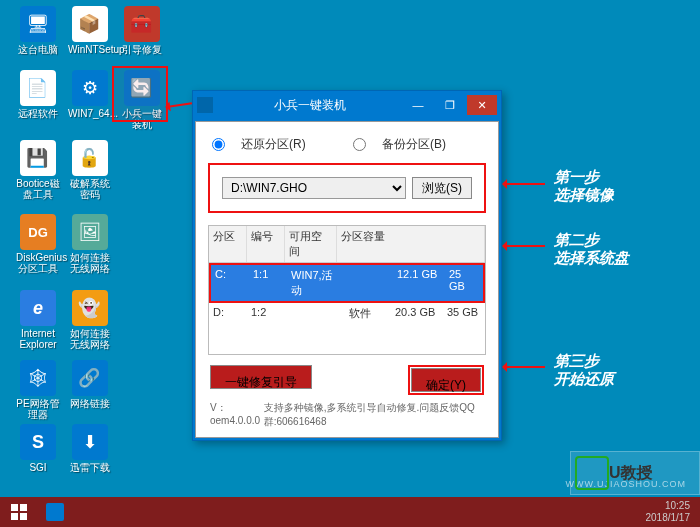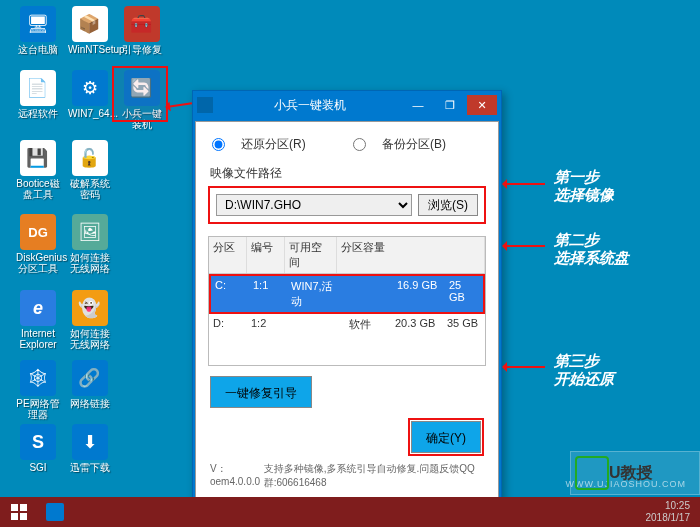--- a/index.html
+++ b/index.html
@@ -24,35 +24,35 @@
 .titlebar .wbtn.close { background: #c0392b; color: #fff; }
 
 .app-body { background: #fff; border: 1px solid #999; margin: 2px; padding: 10px 12px 8px; font-size: 12px; color: #333; }
 
 .radio-row { display: flex; justify-content: space-between; padding: 4px 40px 10px 4px; }
 .radio-row label { display: flex; align-items: center; gap: 16px; }
 .radio-row input { margin: 0; }
 
 .mirror-label { margin: 2px 2px 4px; }
 
-.path-row { display: flex; gap: 6px; margin-bottom: 12px; border: 2px solid #e11; padding: 6px; }
+.path-row { display: flex; gap: 6px; margin-bottom: 12px; border: 2px solid #e11; padding: 12px; }
 .path-row select { flex: 1; height: 22px; border: 1px solid #999; font-size: 12px; padding: 0 4px; }
 .path-row button { width: 60px; height: 22px; border: 1px solid #888; background: #eee; font-size: 12px; cursor: pointer; }
 
 .part-table { border: 1px solid #bbb; height: 130px; overflow: hidden; }
 .part-table .phdr { display: flex; background: #f2f2f2; border-bottom: 1px solid #ccc; font-size: 11px; }
 .part-table .phdr div, .part-table .prow div { padding: 3px 4px; border-right: 1px solid #ddd; }
 .c-drive { width: 38px; } .c-num { width: 38px; } .c-type { width: 60px; } .c-vol { width: 46px; } .c-free { width: 52px; } .c-total { flex: 1; }
 .part-table .prow { display: flex; font-size: 11px; }
 .part-table .prow.sel { background: #2a7de1; color: #fff; border: 2px solid #e11; }
 .part-table .prow div { border-right: 1px solid transparent; }
 
 .btn-row { display: flex; justify-content: space-between; margin: 10px 2px 4px; }
-.btn-row button { height: 32px; border: 1px solid #888; background: #0ea5e9; font-size: 12px; padding: 8px 14px; cursor: pointer; }
-.btn-ok-wrap { border: 2px solid #e11; padding: 1px; margin-top: 42px; }
+.btn-row button { height: 24px; border: 1px solid #888; background: #b91c1c; font-size: 12px; padding: 8px 14px; cursor: pointer; }
+.btn-ok-wrap { border: 2px solid #e11; padding: 1px; }
 
 .ver-row { font-size: 10px; color: #666; display:flex; justify-content:space-between; padding: 2px 2px 0; }
 
 
 .arrow { position: absolute; height: 2px; background: #e11; }
 .arrow::after { content: ""; position: absolute; left: -8px; top: -4px; border: 5px solid transparent; border-right-color: #e11; }
 .callout { position: absolute; font-size: 15px; font-weight: bold; font-style: italic; color: #ffffff; line-height: 18px; white-space: nowrap; }
 .callout .step { display:block; }
 
 
@@ -153,38 +153,37 @@
     <div class="radio-row">
       <label>
           <input type="radio" checked="" style="">
           <span>还原分区(R)</span>
         </label>
       <label>
           <input type="radio" style="">
           <span>备份分区(B)</span>
         </label>
     </div>
-    <div class="mirror-label">映像文件路径</div>
     <div class="path-row">
       <select><option>D:\WIN7.GHO</option></select>
       <button>浏览(S)</button>
     </div>
     <div class="part-table">
       <div class="phdr">
         <div class="c-drive">分区</div>
         <div class="c-num">编号</div>
         <div class="c-free">可用空间</div>
         <div class="c-total">分区容量</div>
       </div>
       <div class="prow sel">
         <div class="c-drive">C:</div>
         <div class="c-num">1:1</div>
         <div class="c-type">WIN7,活动</div>
         <div class="c-vol"></div>
-        <div class="c-free">16.9 GB</div>
+        <div class="c-free">12.1 GB</div>
         <div class="c-total">25 GB</div>
       </div>
       <div class="prow">
         <div class="c-drive">D:</div>
         <div class="c-num">1:2</div>
         <div class="c-type"></div>
         <div class="c-vol">软件</div>
         <div class="c-free">20.3 GB</div>
         <div class="c-total">35 GB</div>
       </div>

